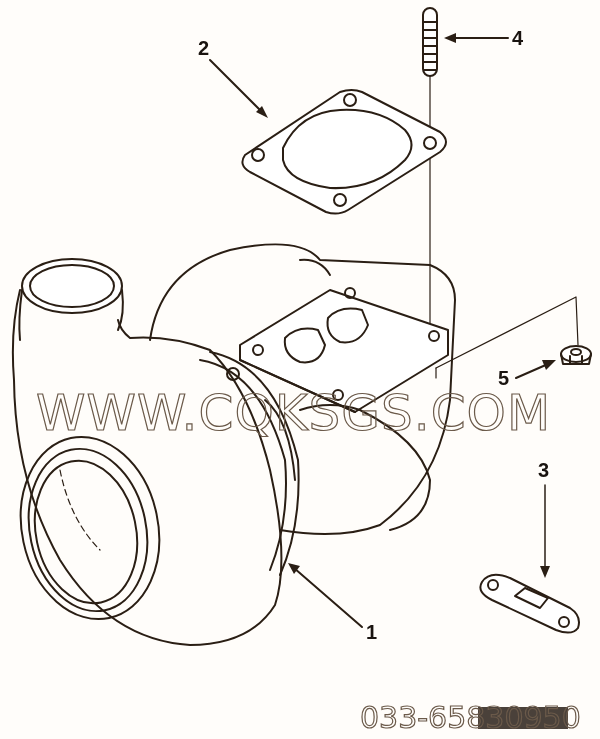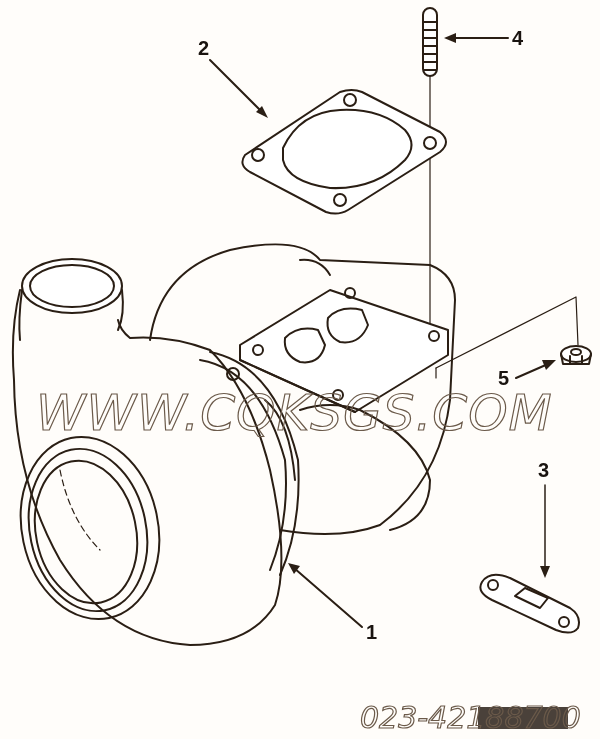--- a/index.html
+++ b/index.html
@@ -16,21 +16,20 @@
     position: absolute;
     font-family: "Liberation Sans", sans-serif;
     font-weight: bold;
     font-size: 20px;
     color: #1a1410;
     line-height: 1;
   }
   .watermark {
     position: absolute;
     font-family: "DejaVu Sans", sans-serif;
-    font-style: italic;
     color: transparent;
     -webkit-text-stroke: 1.2px #6b5a4a;
     white-space: nowrap;
     line-height: 1;
   }
   .wm-site { left: 36px; top: 388px; font-size: 50px; letter-spacing: 1px; }
   .wm-tel  { left: 305px; top: 677px; font-size: 30px; letter-spacing: 0px; }
   .wm-phone { left: 360px; top: 703px; font-size: 30px; }
   .code-stamp {
     position: absolute;
@@ -148,14 +147,14 @@
   </svg>
 
   <div class="callout" style="left:198px; top:38px;">2</div>
   <div class="callout" style="left:512px; top:28px;">4</div>
   <div class="callout" style="left:498px; top:368px;">5</div>
   <div class="callout" style="left:538px; top:460px;">3</div>
   <div class="callout" style="left:366px; top:622px;">1</div>
 
   <div class="watermark wm-site">WWW.CQKSGS.COM</div>
   <div class="code-stamp"></div>
-  <div class="watermark wm-phone">023-42188700</div>
+  <div class="watermark wm-phone">033-65830950</div>
 </div>
 
 </body></html>

